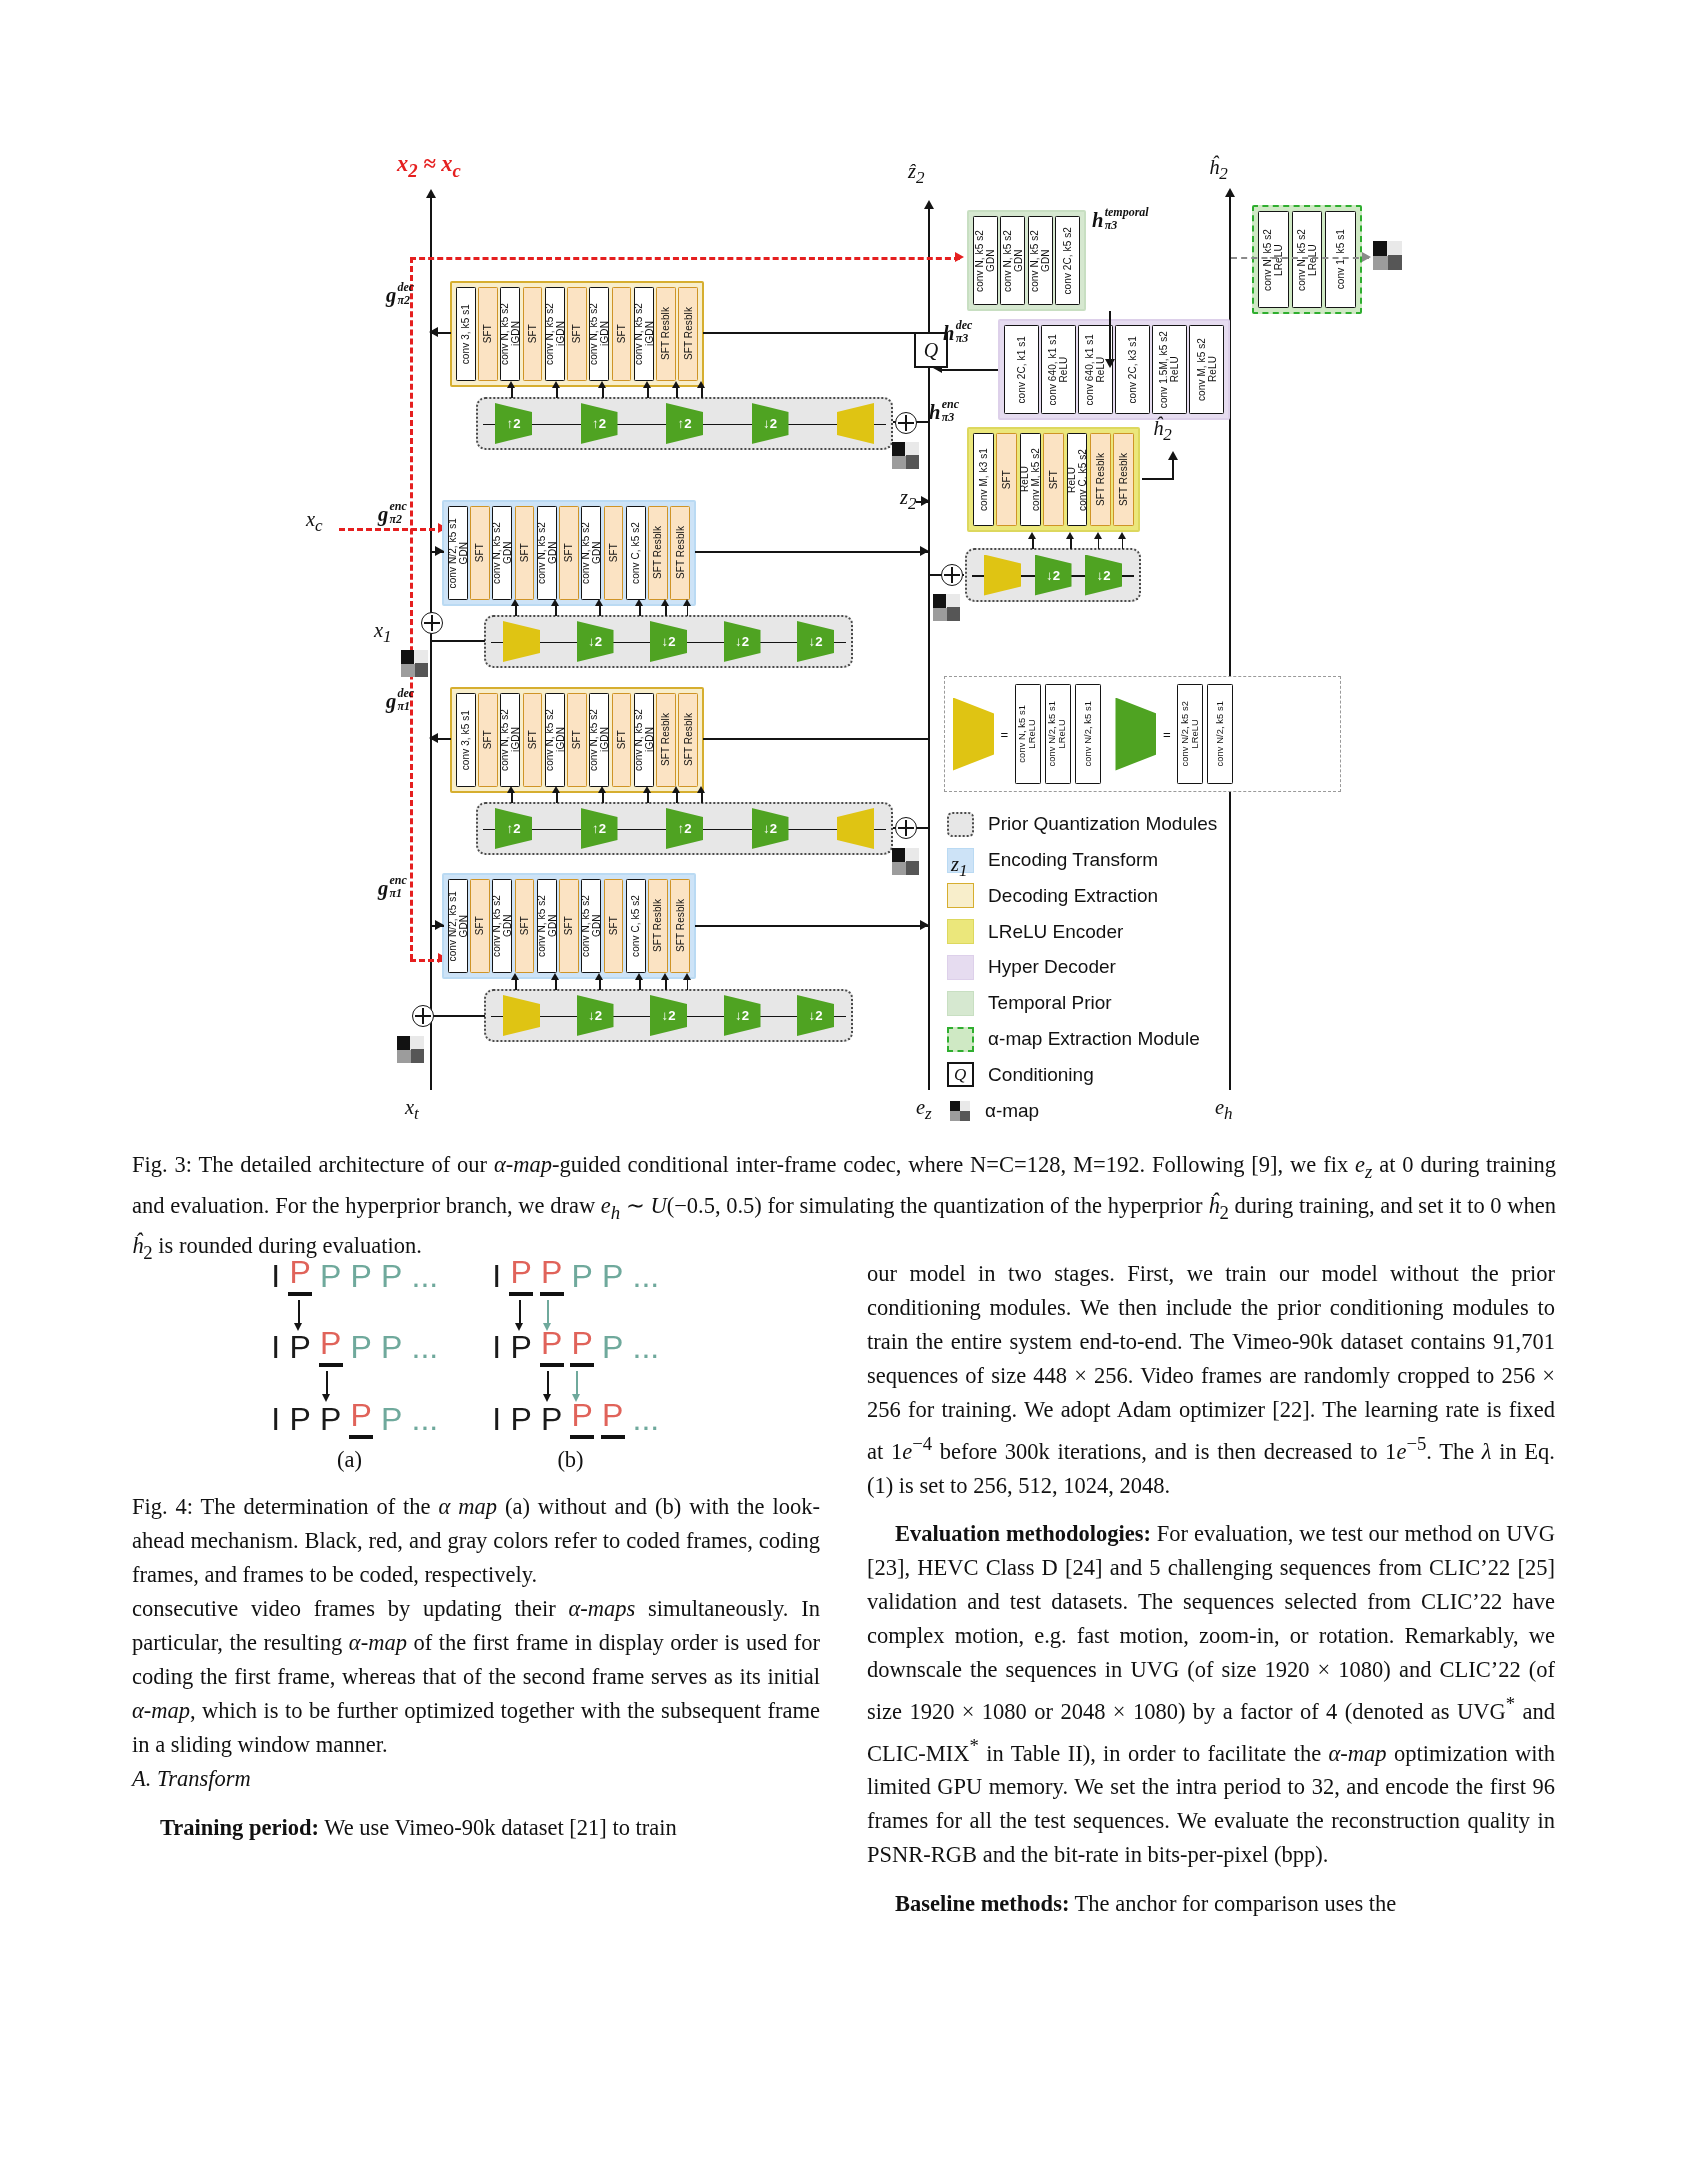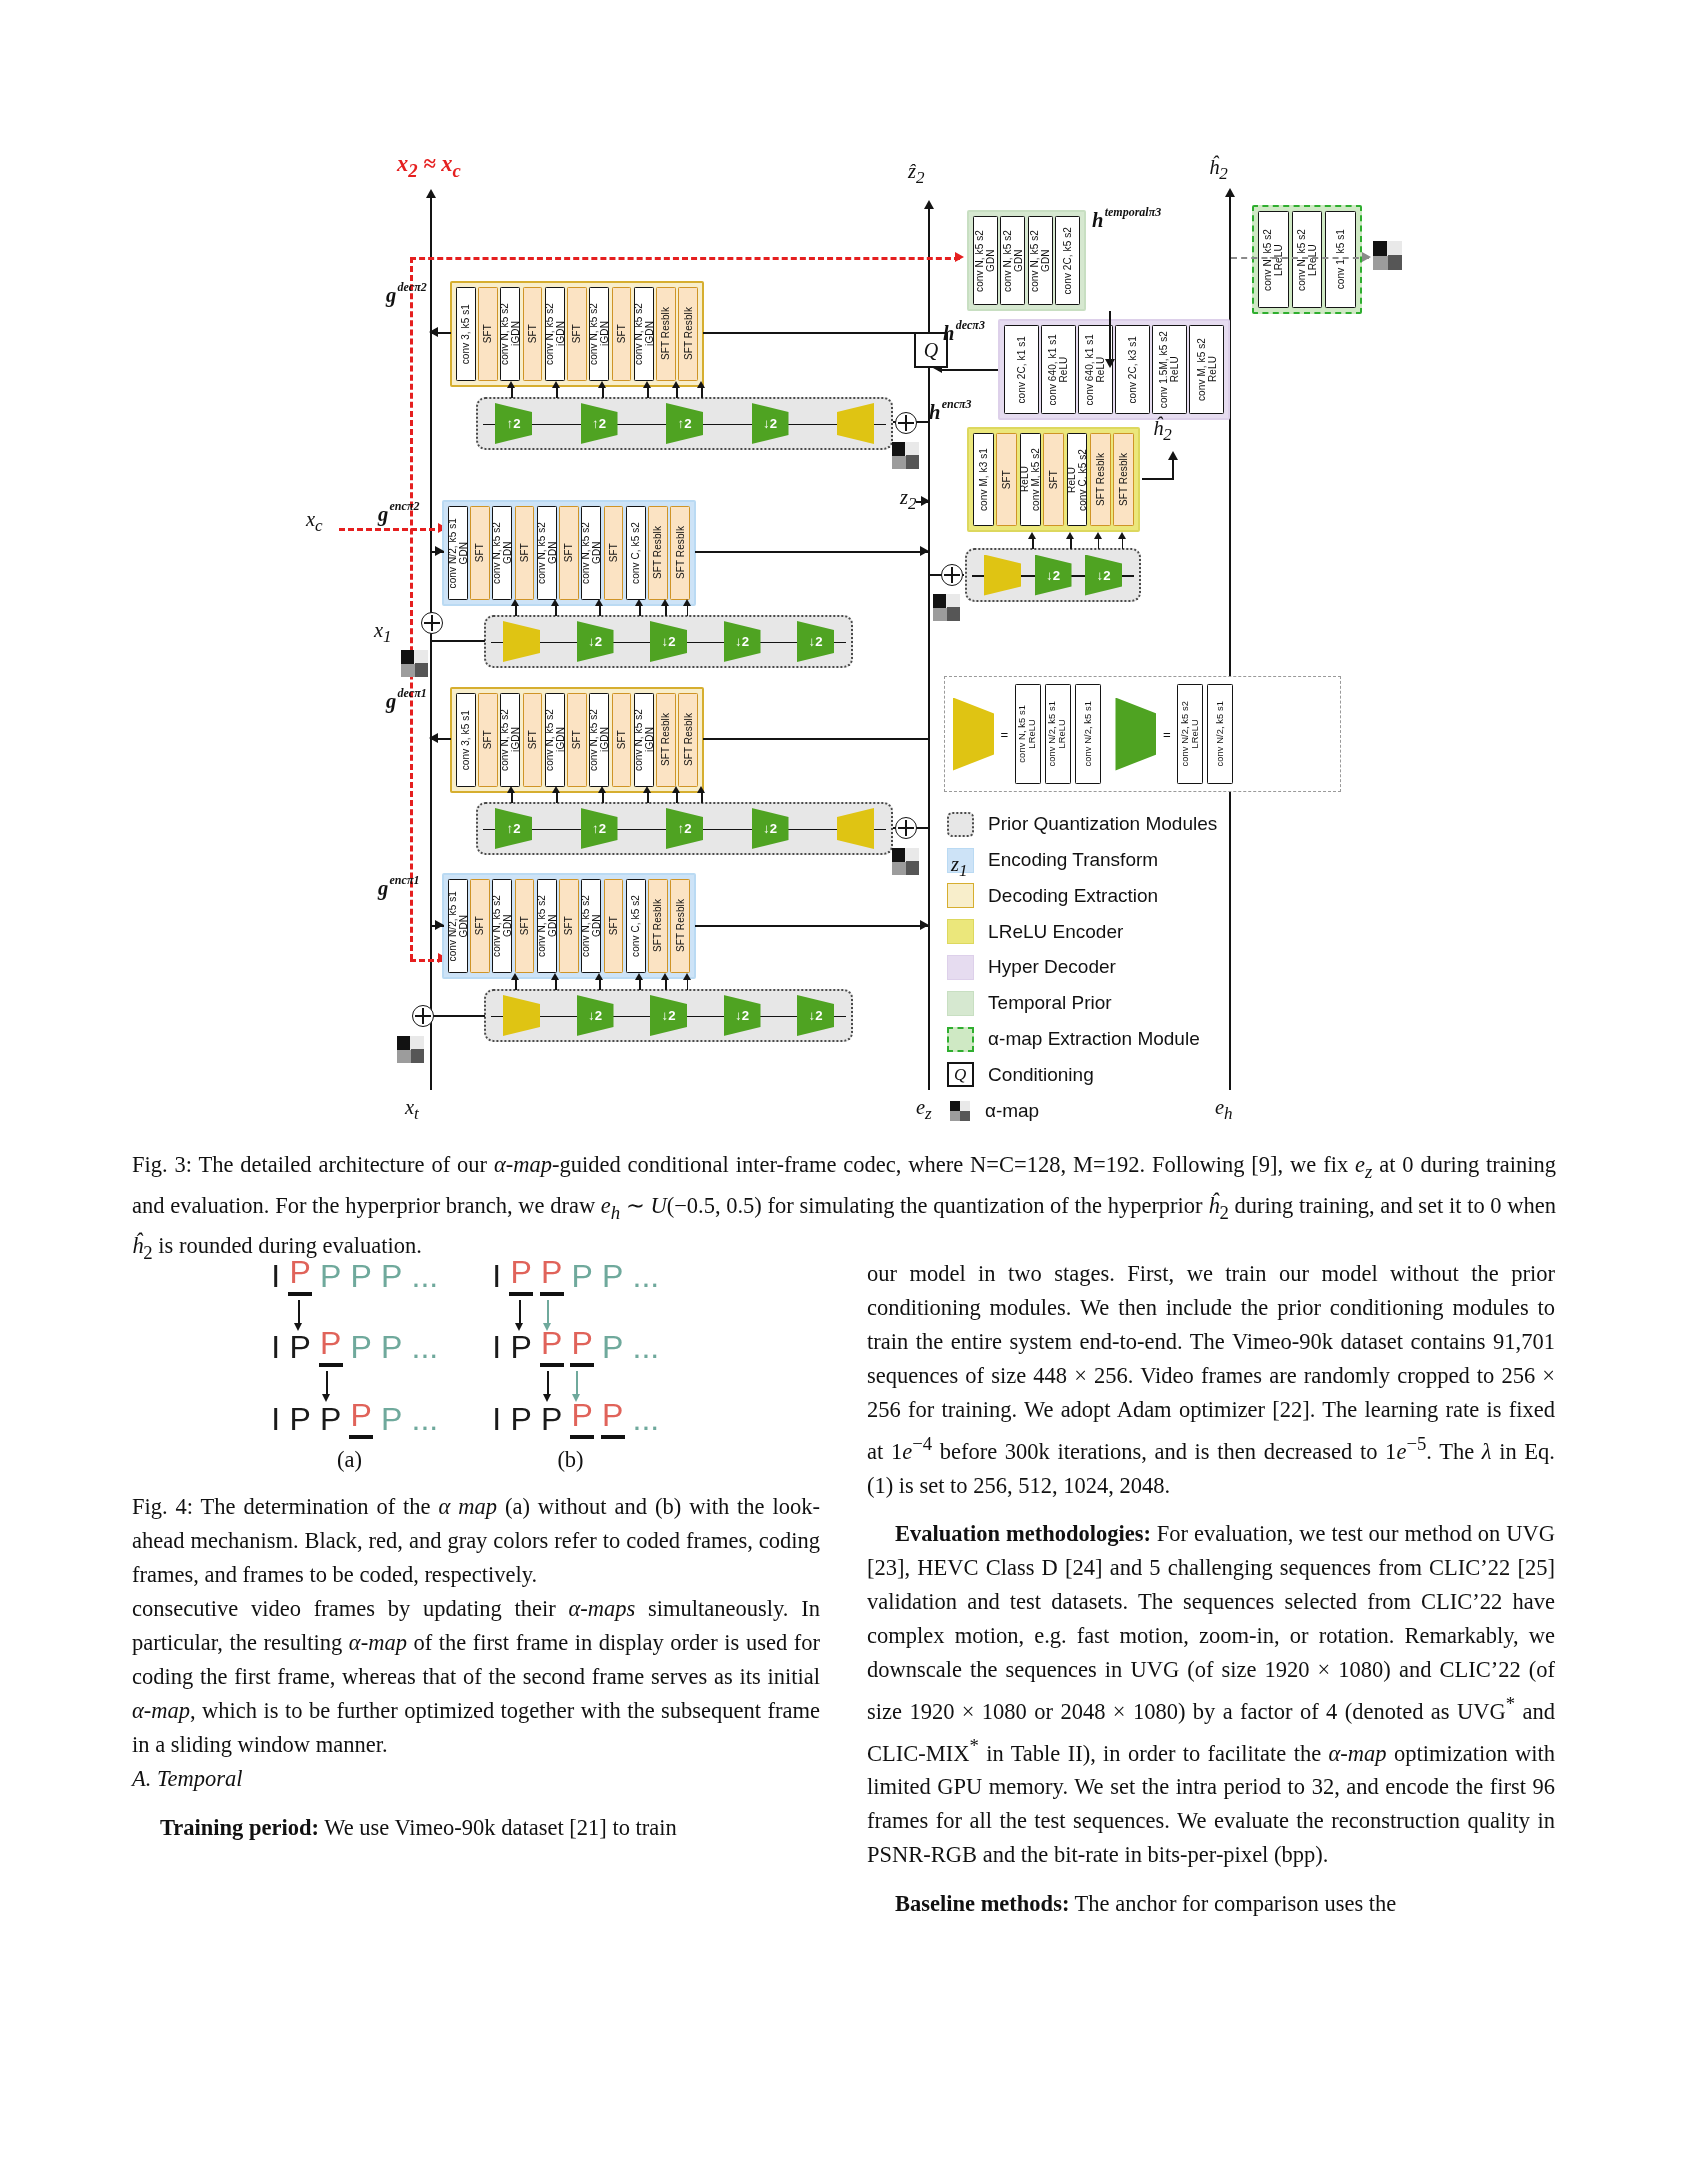--- a/index.html
+++ b/index.html
@@ -45,21 +45,21 @@
                  border-bottom:7.3px solid #141414;border-top:none}
   .oplus{position:absolute;width:20px;height:20px;border:1.7px solid #141414;border-radius:50%;
          background:#fff;z-index:3}
   .oplus::before{content:"";position:absolute;left:50%;top:2px;bottom:2px;width:1.7px;margin-left:-0.8px;background:#141414}
   .oplus::after{content:"";position:absolute;top:50%;left:2px;right:2px;height:1.7px;margin-top:-0.8px;background:#141414}
   .amap{position:absolute;width:26.5px;height:26.5px;z-index:3;
         background:conic-gradient(#e9e9e9 0 25%, #565656 25% 50%, #9c9c9c 50% 75%, #121212 75%)}
   .math{position:absolute;font:italic 20.5px "Liberation Serif",serif;white-space:nowrap;z-index:4}
   .math.red{color:#e51f1f;font-weight:bold}
   .mlab{position:absolute;font:italic bold 20.5px "Liberation Serif",serif;display:flex;z-index:4}
-  .mlab .stack{display:inline-flex;font:italic bold 12px "Liberation Serif",serif;
+  .mlab .stack{display:inline-flex;flex-direction:column;font:italic bold 12px "Liberation Serif",serif;
                line-height:1.02;margin-left:1.3px;margin-top:-2.6px}
   .qbox{position:absolute;background:#fff;border:2px solid #141414;display:flex;align-items:center;
         justify-content:center;font:italic 20px "Liberation Serif",serif;z-index:4}
   
   .defbox{position:absolute;border:1.3px dashed #9a9a9a;display:flex;align-items:center;
           gap:5.3px;padding:6.6px 8px;box-sizing:border-box;background:#fff}
   .defbox .blk{height:98px;width:24px;flex:none}
   .defbox .vtext{font-size:9.3px}
   .defbox .eq{font:13.2px "Liberation Sans",sans-serif;margin:0 1.3px}
   .defrow{display:flex;gap:4px}
@@ -755,21 +755,21 @@
         <span class="letter" data-c="r" data-u="1">P</span>
         <span class="letter" data-c="g">...</span>
       </div>
     <div class="plabel" style="top:191px;width:159px">(b)</div>
   </div>
 </div>
 
 <div class="col" style="left:132px;top:1490px">
   <p class="caption">Fig. 4: The determination of the <i>α map</i> (a) without and (b) with the look-ahead mechanism. Black, red, and gray colors refer to coded frames, coding frames, and frames to be coded, respectively.</p>
   <p>consecutive video frames by updating their <i>α-maps</i> simultaneously. In particular, the resulting <i>α-map</i> of the first frame in display order is used for coding the first frame, whereas that of the second frame serves as its initial <i>α-map</i>, which is to be further optimized together with the subsequent frame in a sliding window manner.</p>
-  <div class="subhead">A. Temporal</div>
+  <div class="subhead">A. Transform</div>
   <p class="ind"><b>Training period:</b> We use Vimeo-90k dataset [21] to train</p>
 </div>
 
 <div class="col" style="left:867px;top:1257px">
   <p>our model in two stages. First, we train our model without the prior conditioning modules. We then include the prior conditioning modules to train the entire system end-to-end. The Vimeo-90k dataset contains 91,701 sequences of size 448 × 256. Video frames are randomly cropped to 256 × 256 for training. We adopt Adam optimizer [22]. The learning rate is fixed at 1<i>e</i><sup>−4</sup> before 300k iterations, and is then decreased to 1<i>e</i><sup>−5</sup>. The <i>λ</i> in Eq. (1) is set to 256, 512, 1024, 2048.</p>
   <p class="sp ind"><b>Evaluation methodologies:</b> For evaluation, we test our method on UVG [23], HEVC Class D [24] and 5 challenging sequences from CLIC’22 [25] validation and test datasets. The sequences selected from CLIC’22 have complex motion, e.g. fast motion, zoom-in, or rotation. Remarkably, we downscale the sequences in UVG (of size 1920 × 1080) and CLIC’22 (of size 1920 × 1080 or 2048 × 1080) by a factor of 4 (denoted as UVG<sup>*</sup> and CLIC-MIX<sup>*</sup> in Table II), in order to facilitate the <i>α-map</i> optimization with limited GPU memory. We set the intra period to 32, and encode the first 96 frames for all the test sequences. We evaluate the reconstruction quality in PSNR-RGB and the bit-rate in bits-per-pixel (bpp).</p>
   <p class="sp ind"><b>Baseline methods:</b> The anchor for comparison uses the</p>
 </div>
 
 

